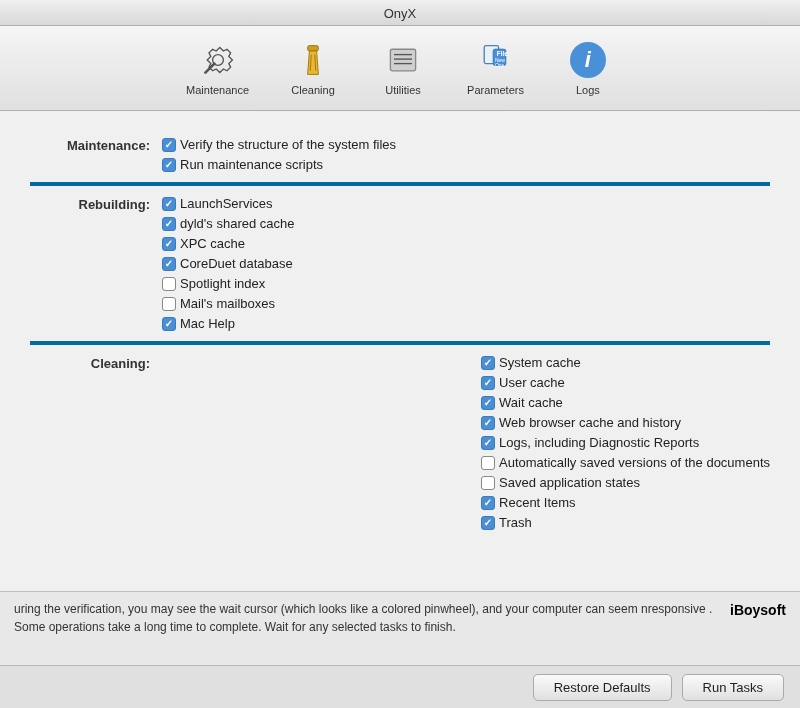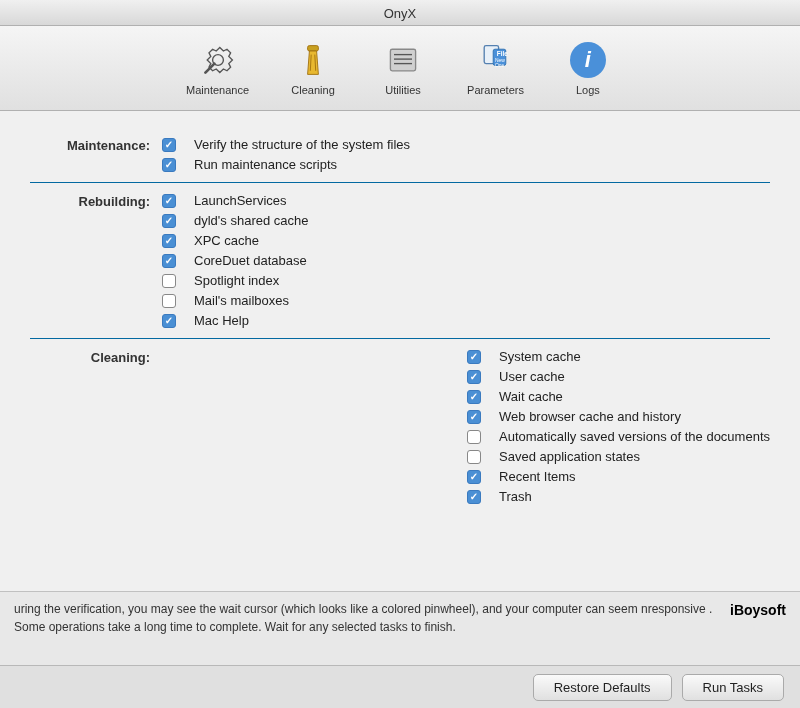--- a/index.html
+++ b/index.html
@@ -74,21 +74,21 @@
     .content {
       background: #f0f0f0;
       padding: 16px 30px 0 30px;
       height: 480px;
       overflow-y: auto;
     }
 
     .section {
       display: flex;
       padding: 10px 0;
-      border-bottom: 1px solid #0369a1;
+      border-bottom: 4px solid #0369a1;
     }
     .section:last-child {
       border-bottom: none;
       justify-content: space-between;
     }
 
     .section-label {
       width: 120px;
       text-align: right;
       font-weight: 600;
@@ -101,21 +101,21 @@
     .section-items {
       display: flex;
       flex-direction: column;
       gap: 5px;
       margin-left: 12px;
     }
 
     .check-item {
       display: flex;
       align-items: center;
-      gap: 18px;
+      gap: 4px;
       font-size: 13px;
       color: #222;
     }
 
     .checkbox {
       width: 14px;
       height: 14px;
       border: 1px solid #888;
       border-radius: 3px;
       background: white;
@@ -312,20 +312,24 @@
       </div>
       <div class="check-item">
         <div class="checkbox checked"></div>
         <span>Wait cache</span>
       </div>
       <div class="check-item">
         <div class="checkbox checked"></div>
         <span>Web browser cache and history</span>
       </div>
       <div class="check-item">
+        <div class="checkbox checked"></div>
+        <span>Logs, including Diagnostic Reports</span>
+      </div>
+      <div class="check-item">
         <div class="checkbox"></div>
         <span>Automatically saved versions of the documents</span>
       </div>
       <div class="check-item">
         <div class="checkbox"></div>
         <span>Saved application states</span>
       </div>
       <div class="check-item">
         <div class="checkbox checked"></div>
         <span>Recent Items</span>

